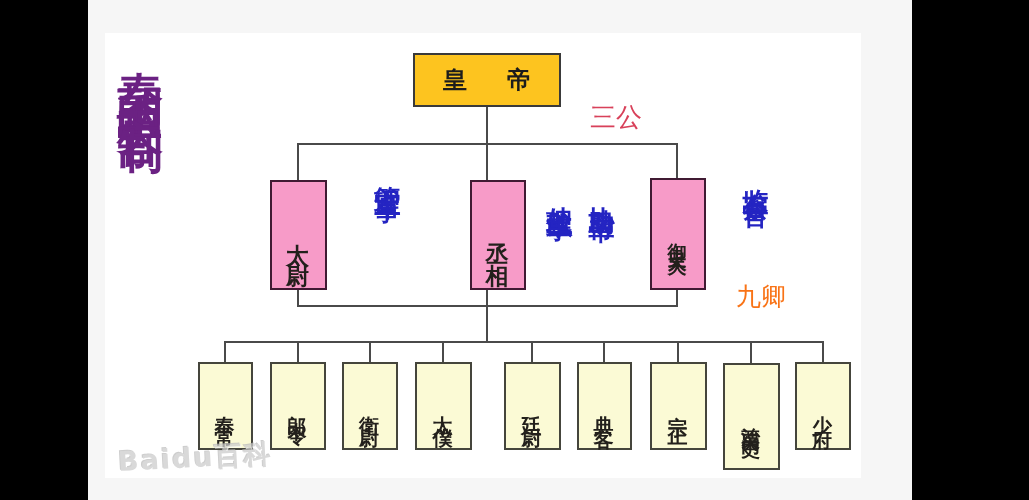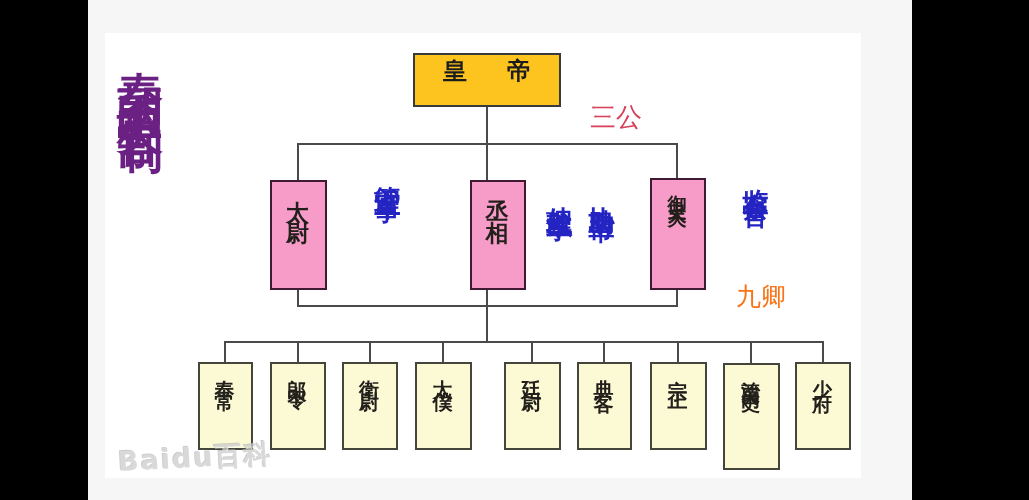--- a/index.html
+++ b/index.html
@@ -12,21 +12,21 @@
 
   .title {
     position:absolute; left:110px; top:36px; height:392px;
     writing-mode:vertical-rl; text-orientation:upright;
     font-family:"DejaVu Serif",serif; font-weight:bold;
     font-size:46px; letter-spacing:9px; color:#6b2183;
   }
 
   .box {
     position:absolute; box-sizing:border-box; border:2px solid #3a3a3a;
-    display:flex; justify-content:center;
+    display:flex; align-items:center; justify-content:center;
   }
   .gold  { background:#fdc41f; border-color:#3a3a3a; }
   .pink  { background:#f79bc8; border-color:#401a33; }
   .cream { background:#fbfad5; border-color:#45453c; }
 
   .emperor-label {
     font-size:24px; font-weight:bold; color:#1c1c1c;
     letter-spacing:40px; margin-right:-40px; white-space:nowrap;
   }
 

